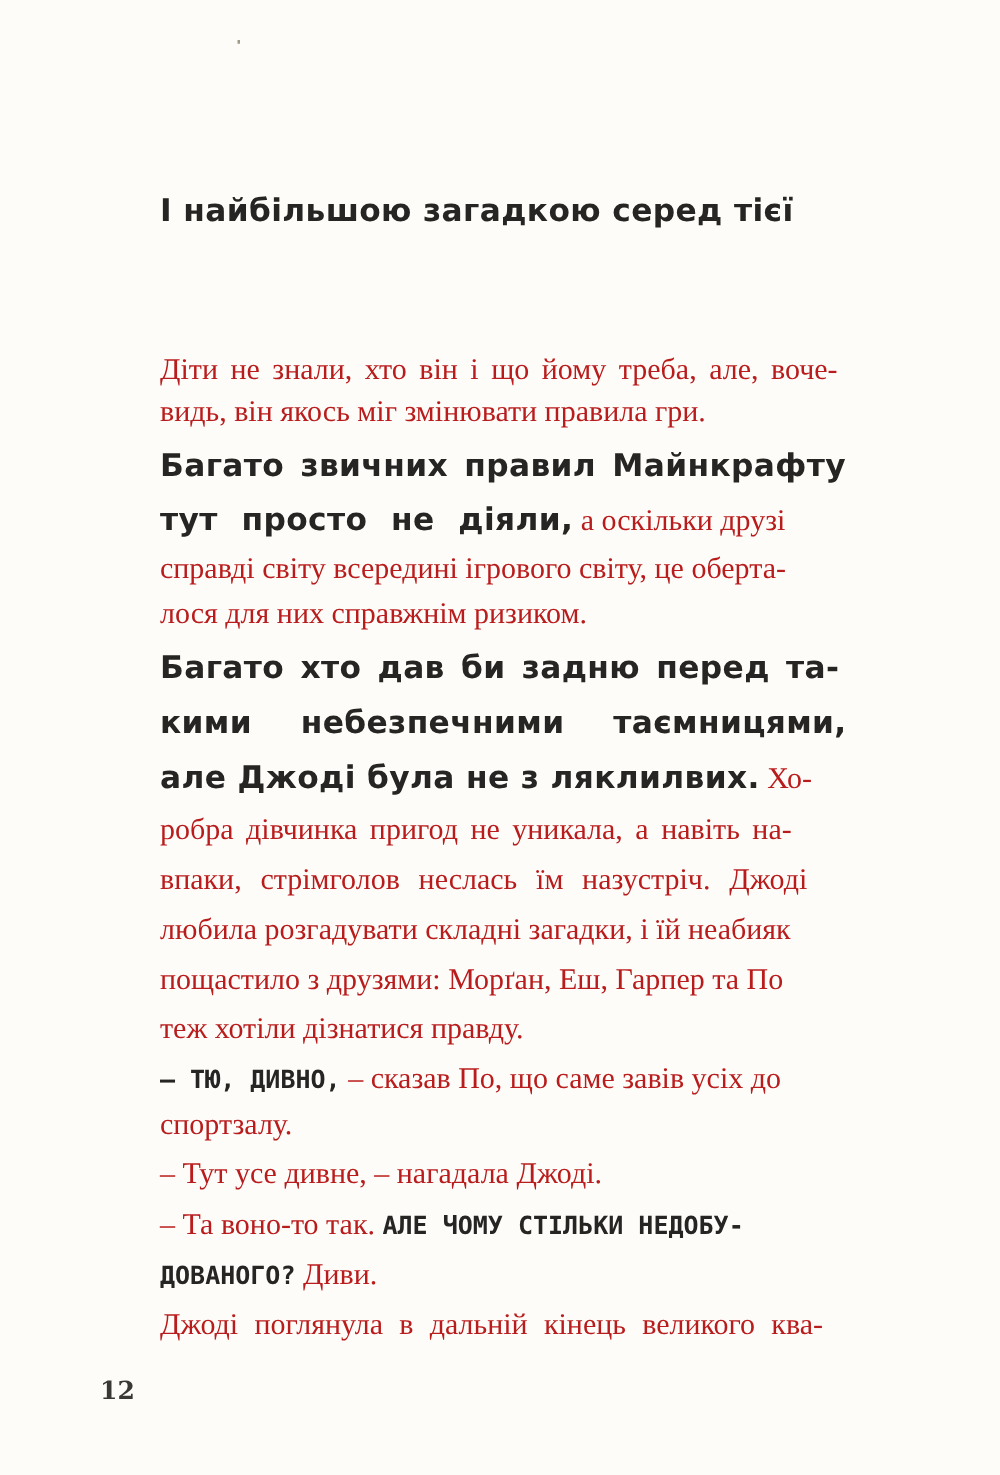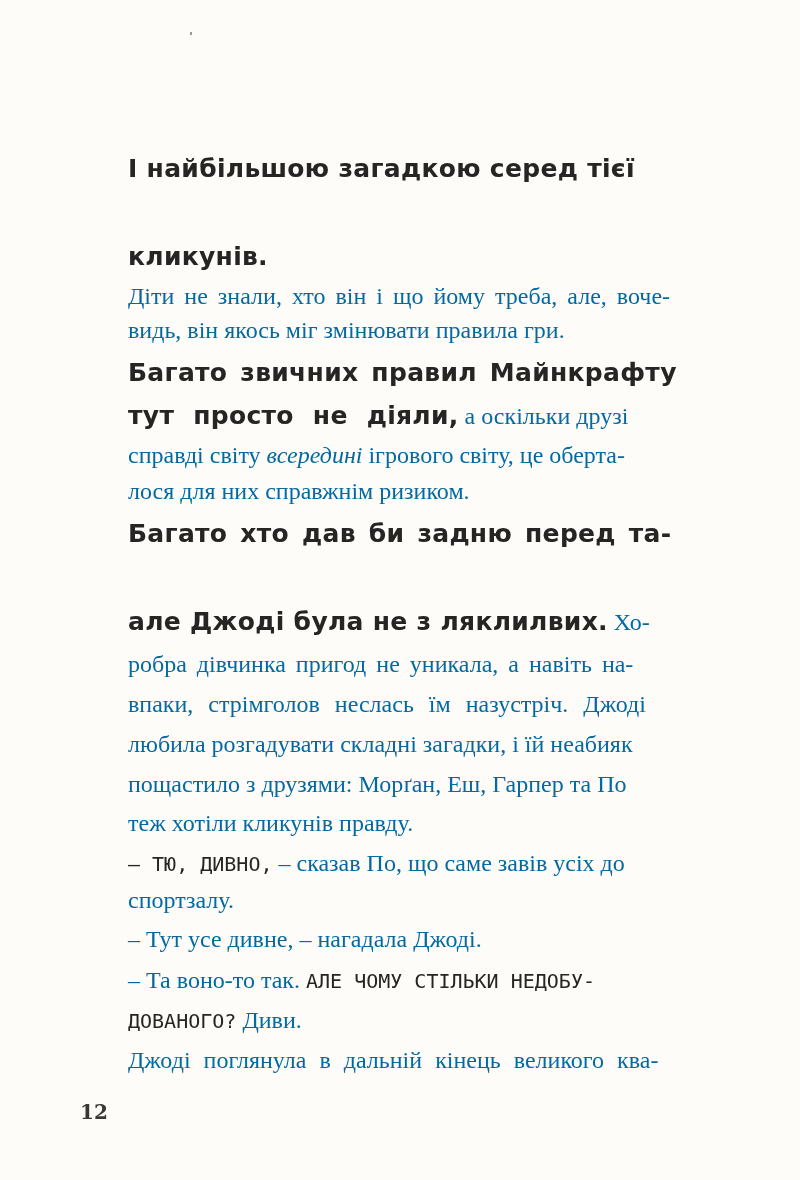--- a/index.html
+++ b/index.html
@@ -11,45 +11,42 @@
   .line {
     position: absolute; left: 128px; width: 572px;
     white-space: nowrap; line-height: 1;
   }
   .justify { display: flex; justify-content: space-between; }
   .bold {
     font-family: "DejaVu Sans", sans-serif; font-weight: bold;
     font-size: 25px; letter-spacing: 0.3px; color: #262523;
   }
   .serif {
-    font-family: "Liberation Serif", serif; font-size: 24px; color: #0369a1;
+    font-family: "Liberation Serif", serif; font-size: 24px; color: #b91c1c;
   }
   .pixel {
-    font-family: "DejaVu Sans Mono", monospace; font-weight: normal;
+    font-family: "DejaVu Sans Mono", monospace; font-weight: bold;
     font-size: 20px; letter-spacing: 0px; color: #262523;
     transform: scaleY(1.05);
   }
-  .ital { font-style: italic; }
+  .ital { }
   .page-number {
     position: absolute; left: 80px; top: 1100px;
     font-family: "DejaVu Serif", serif; font-weight: bold; font-size: 20px; color: #3a3835;
   }
   .speck { position: absolute; left: 190px; top: 32px; width: 2px; height: 3px; background: #a09a88; }
 </style>
 </head>
 <body>
 
 <div class="page">
   <div class="speck"></div>
 
   <div class="line bold justify" style="top:156px">
     <span>І найбільшою загадкою серед тієї</span>
-  </div>
-  <div class="line bold" style="top:244px">
-    <span>кликунів.</span>
   </div>
 
   <div class="line serif" style="top:284px; word-spacing:4px">
     <span>Діти не знали, хто він і що йому треба, але, воче-</span>
   </div>
   <div class="line serif" style="top:318px">
     <span>видь, він якось міг змінювати правила гри.</span>
   </div>
 
   <div class="line" style="top:403px">
@@ -61,38 +58,41 @@
   <div class="line serif" style="top:443px">
     <span>справді світу </span><span class="ital">всередині</span><span> ігрового світу, це оберта-</span>
   </div>
   <div class="line serif" style="top:479px">
     <span>лося для них справжнім ризиком.</span>
   </div>
 
   <div class="line bold" style="top:521px; word-spacing:4px">
     <span>Багато хто дав би задню перед та-</span>
   </div>
+  <div class="line bold" style="top:565px; word-spacing:30px">
+    <span>кими небезпечними таємницями,</span>
+  </div>
   <div class="line" style="top:609px">
     <span class="bold">але Джоді була не з ляклилвих.</span><span class="serif"> Хо-</span>
   </div>
 
   <div class="line serif" style="top:692px; word-spacing:9px">
     <span>впаки, стрімголов неслась їм назустріч. Джоді</span>
   </div>
   <div class="line serif" style="top:652px; word-spacing:4px">
     <span>робра дівчинка пригод не уникала, а навіть на-</span>
   </div>
   <div class="line serif" style="top:732px">
     <span>любила розгадувати складні загадки, і їй неабияк</span>
   </div>
   <div class="line serif" style="top:772px">
     <span>пощастило з друзями: Морґан, Еш, Гарпер та По</span>
   </div>
   <div class="line serif" style="top:811px">
-    <span>теж хотіли кликунів правду.</span>
+    <span>теж хотіли дізнатися правду.</span>
   </div>
 
   <div class="line" style="top:851px">
     <span class="pixel">– ТЮ, ДИВНО,</span><span class="serif"> – сказав По, що саме завів усіх до</span>
   </div>
   <div class="line serif" style="top:888px">
     <span>спортзалу.</span>
   </div>
   <div class="line serif" style="top:927px">
     <span>–  Тут усе дивне, – нагадала Джоді.</span>

